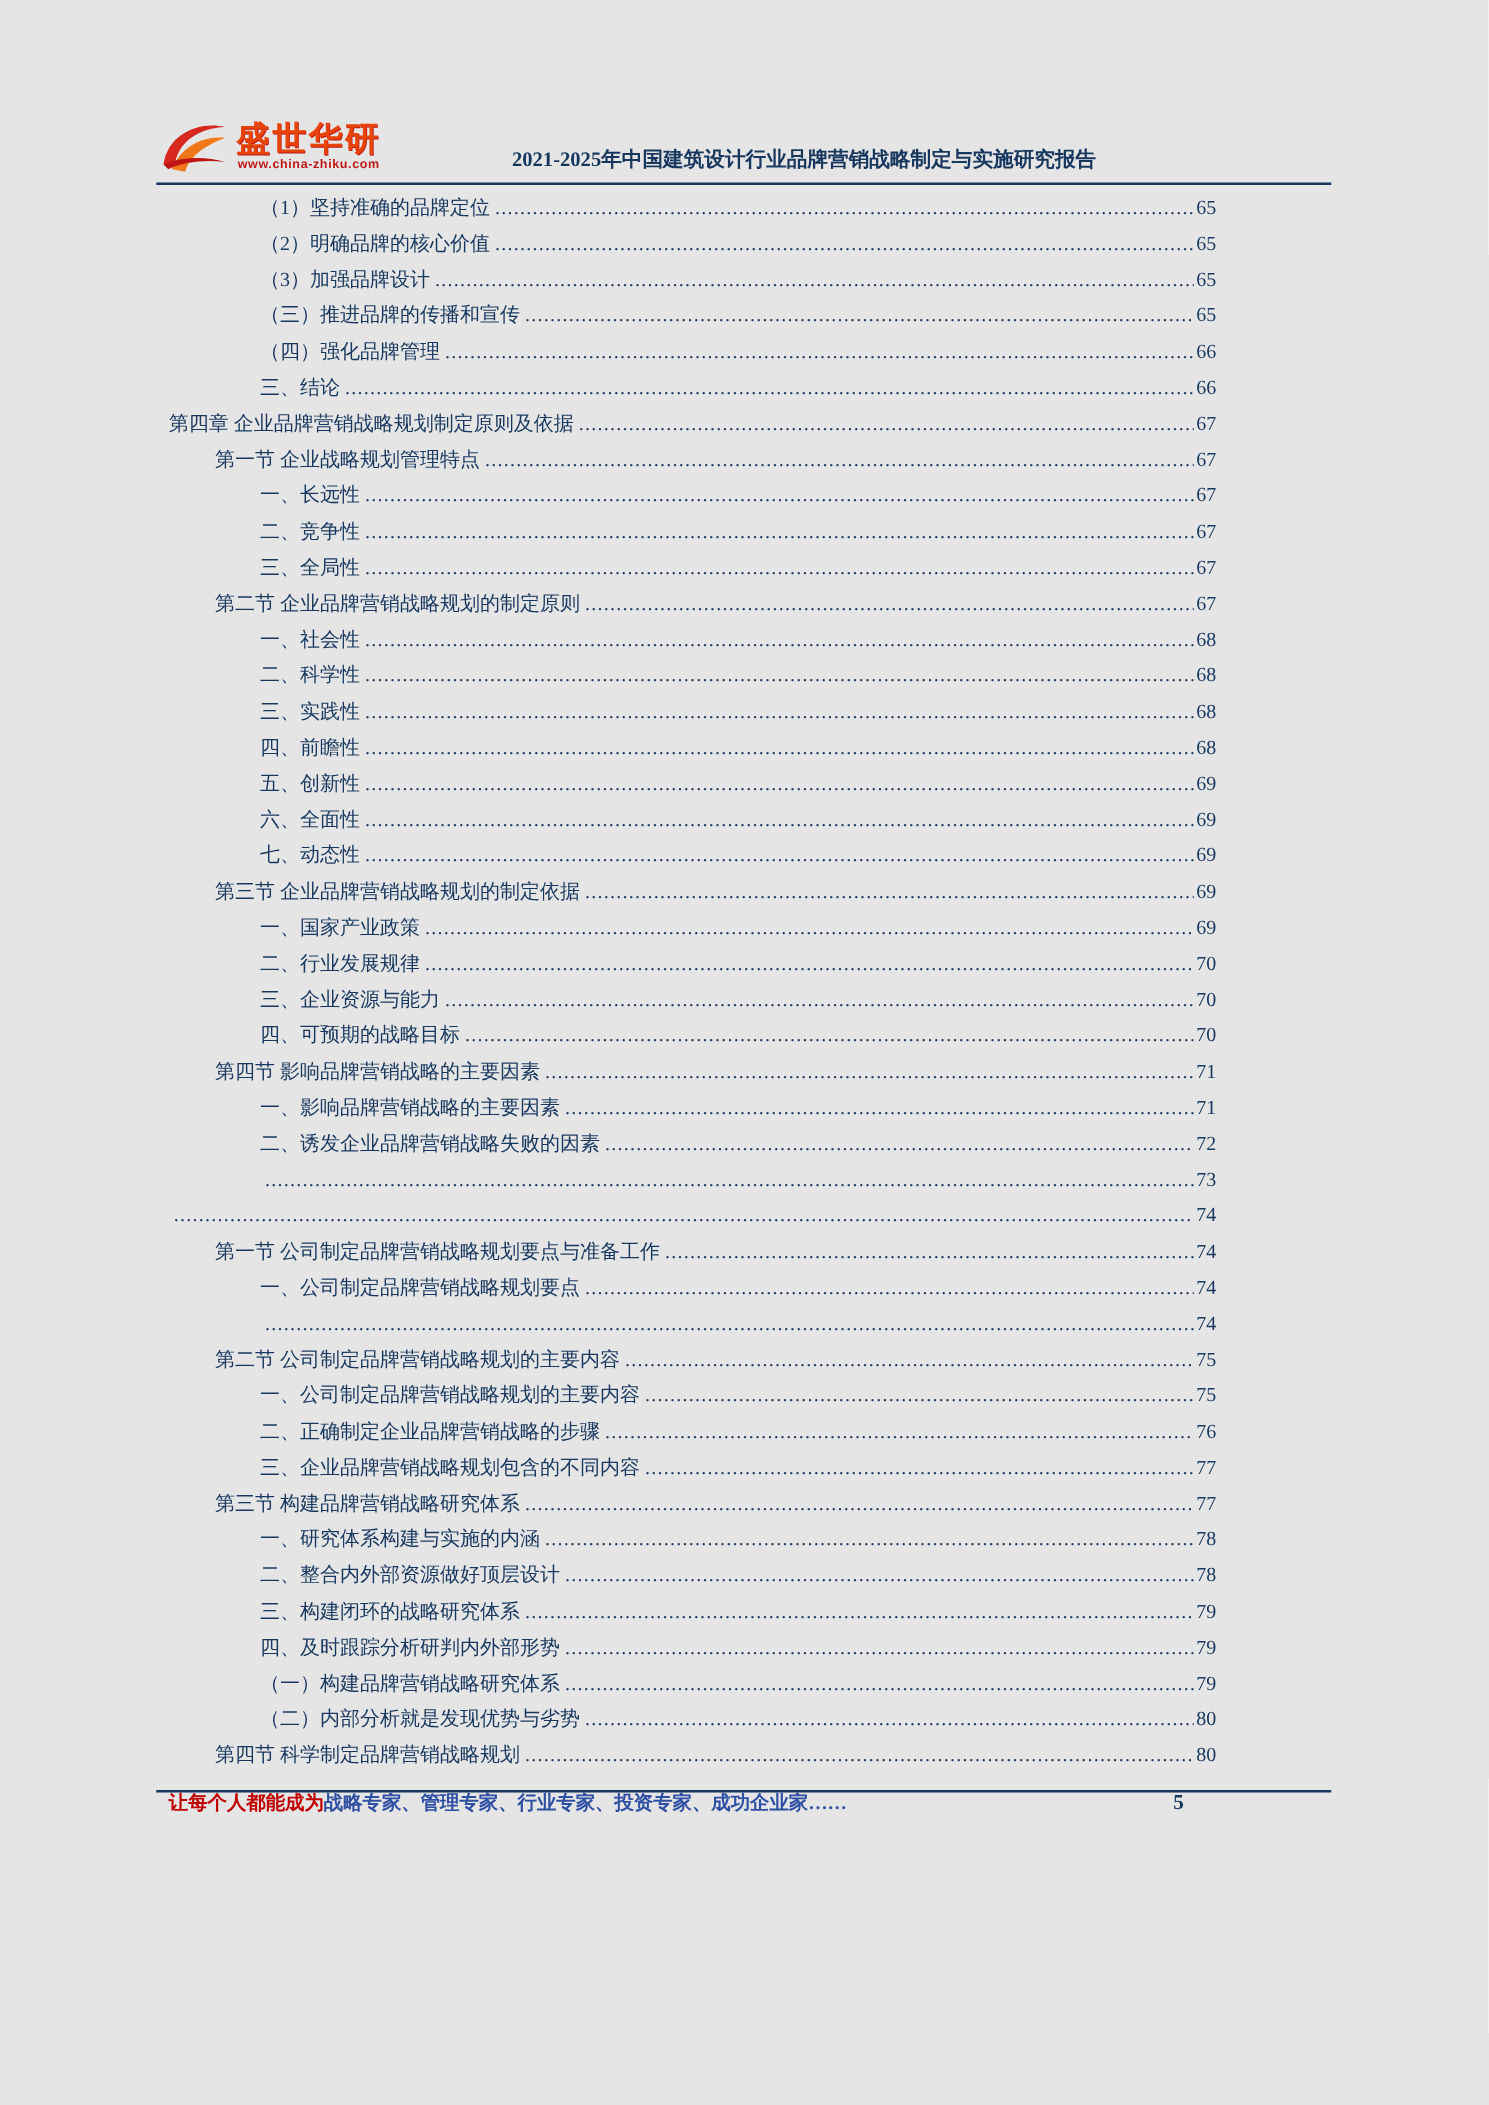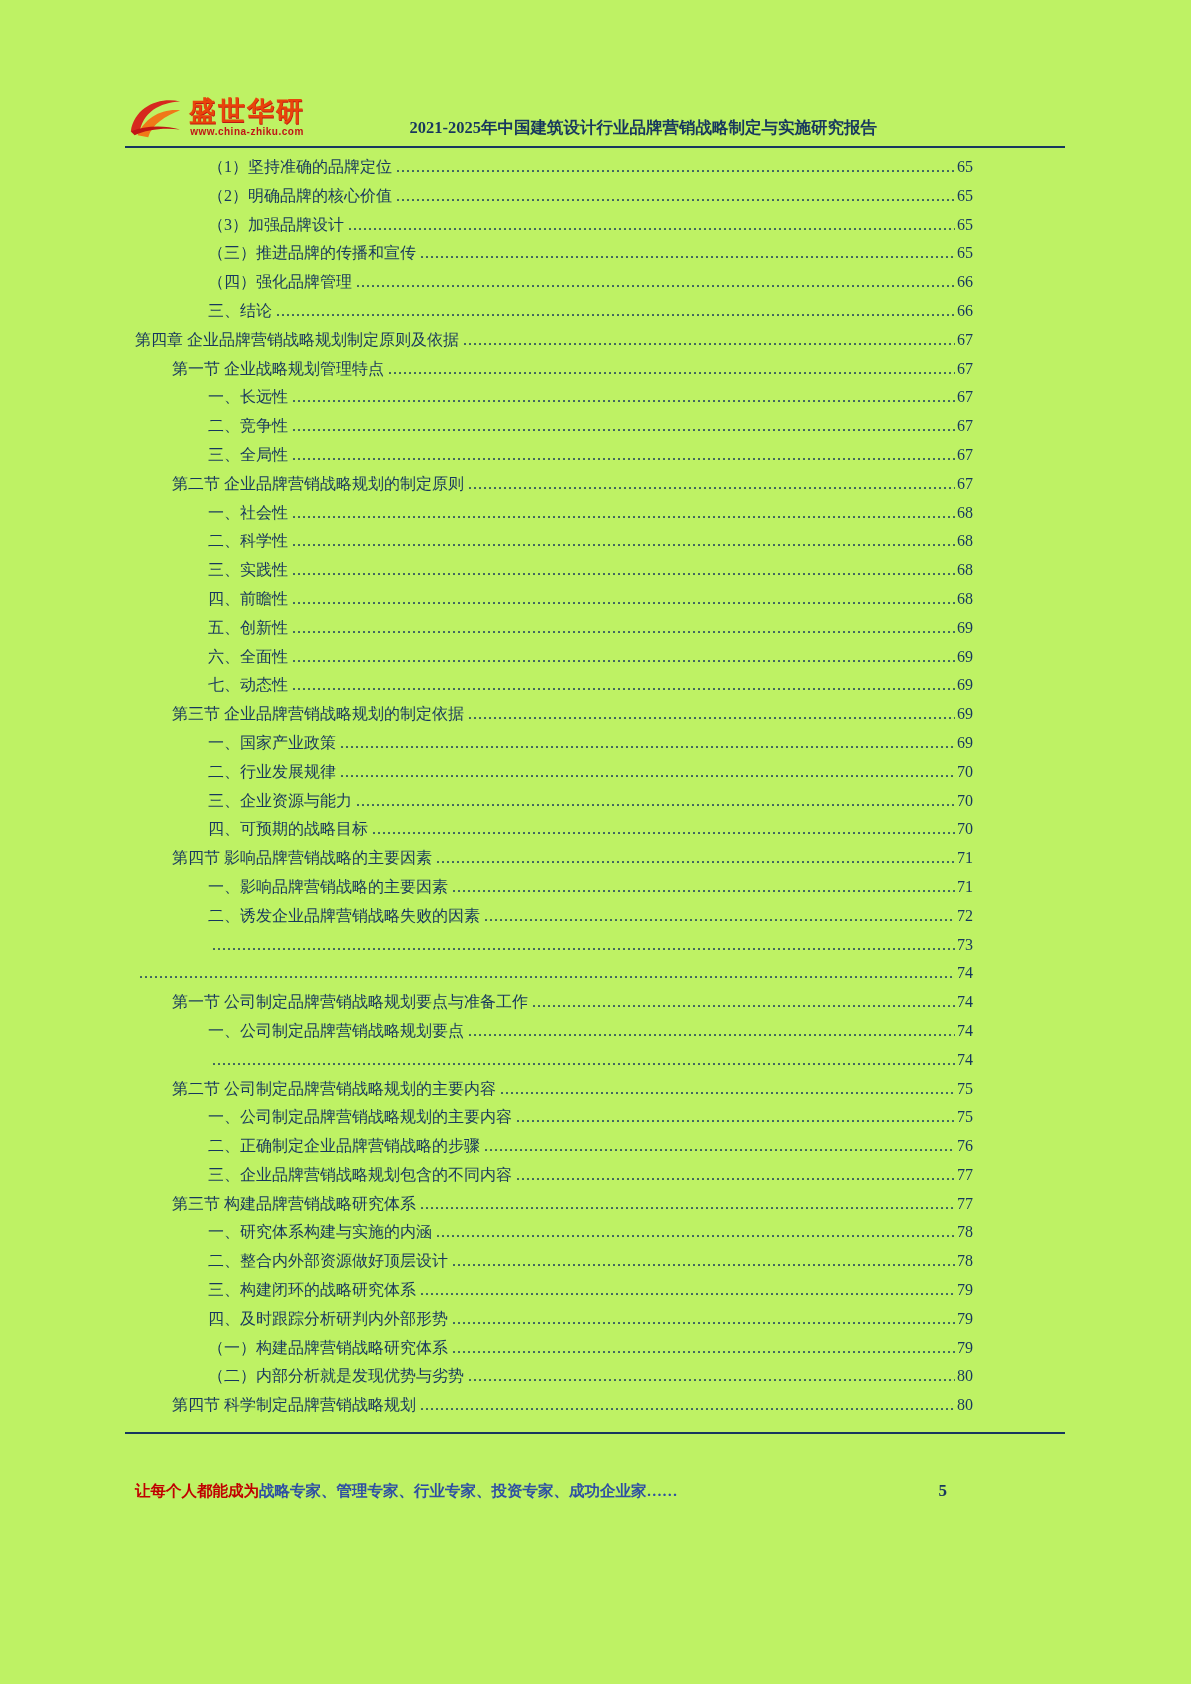--- a/index.html
+++ b/index.html
@@ -1,21 +1,21 @@
 <!DOCTYPE html>
 <html><head>
 <meta charset="utf-8">
 <style>
   * { margin: 0; padding: 0; box-sizing: border-box; }
   html, body { background: #ffffff; }
   .page {
     position: relative;
     width: 1191px;
     height: 1684px;
-    background: #bef264;
+    background: #e5e5e5;
     font-family: "Liberation Serif", serif;
     color: #17375E;
     overflow: hidden;
   }
 
   
   .header {
     position: absolute;
     top: 80px;
     left: 125px;
@@ -96,21 +96,21 @@
   
   .footer-rule {
     position: absolute;
     top: 1432px;
     left: 125px;
     width: 940px;
     border-top: 2.5px solid #17375E;
   }
   .footer {
     position: absolute;
-    top: 1481px;
+    top: 1432px;
     left: 135px;
     width: 930px;
     display: flex;
     align-items: flex-start;
     font-size: 15.5px;
     font-weight: bold;
   }
   .slogan-prefix { color: #C00000; }
   .slogan-emphasis { color: #2E4FA3; }
   .page-number {

